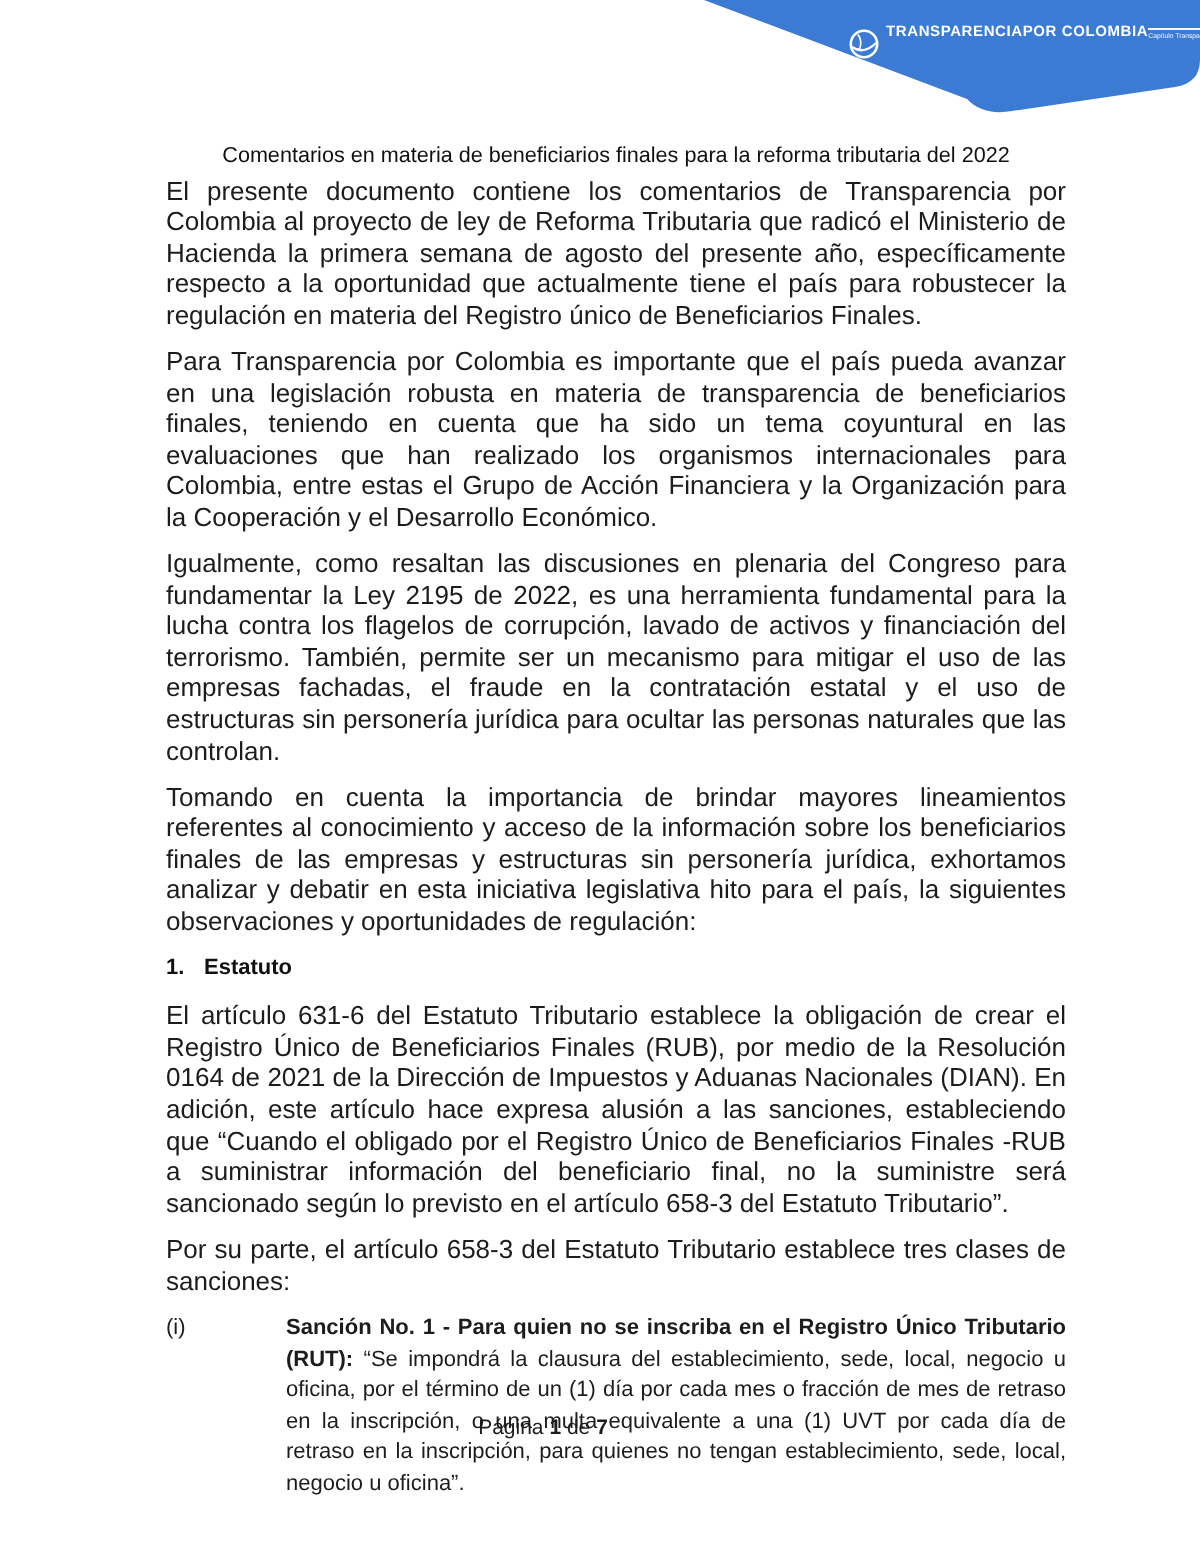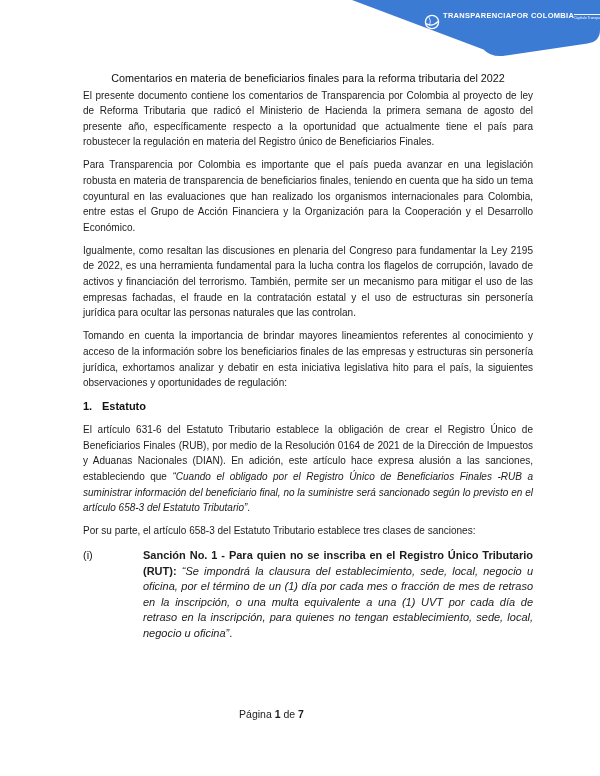--- a/index.html
+++ b/index.html
@@ -37,37 +37,37 @@
   .content { padding: 70px 67px 0 83px; }
   .doc-title {
     text-align: center; font-weight: normal; font-size: 10.8px;
     line-height: 17.5px; color: #111; white-space: nowrap; margin: 0;
   }
   .doc-date {
     text-align: center; font-weight: bold; font-size: 10.8px;
     line-height: 16px; color: #111; margin: 0 0 11px 0;
   }
   .para {
-    font-size: 10px; line-height: 15.6px; text-align: justify;
+    font-size: 13px; line-height: 15.6px; text-align: justify;
     margin: 0 0 7.5px 0;
   }
   .section-heading {
     display: flex; font-weight: bold; font-size: 11px;
     line-height: 15.6px; margin: 8px 0 8px 0; color: #111;
   }
   .section-heading .num { width: 19px; flex: 0 0 19px; }
   .list-item { display: flex; margin: 9px 0 0 0; }
   .list-item .marker {
     width: 60px; flex: 0 0 60px; font-size: 11px; line-height: 15.6px;
   }
   .list-item .item-body {
     flex: 1; font-size: 11px; line-height: 15.6px; text-align: justify;
   }
   .b { font-weight: bold; }
-  .i { font-style: italic; }
+  .i { }
 
   
   .page-footer {
     position: absolute; top: 708px; left: 0; width: 543px;
     text-align: center; font-size: 10.5px; color: #1c1c1c;
   }
 </style>
 </head>
 <body>
 

